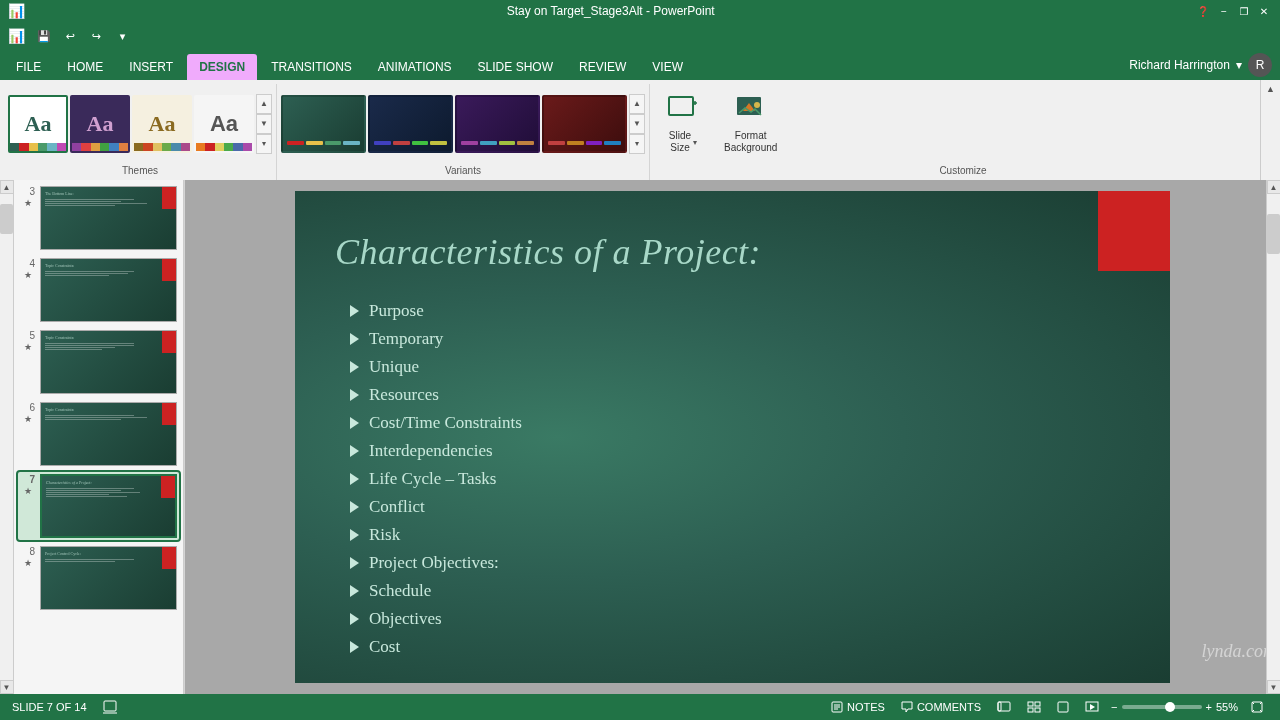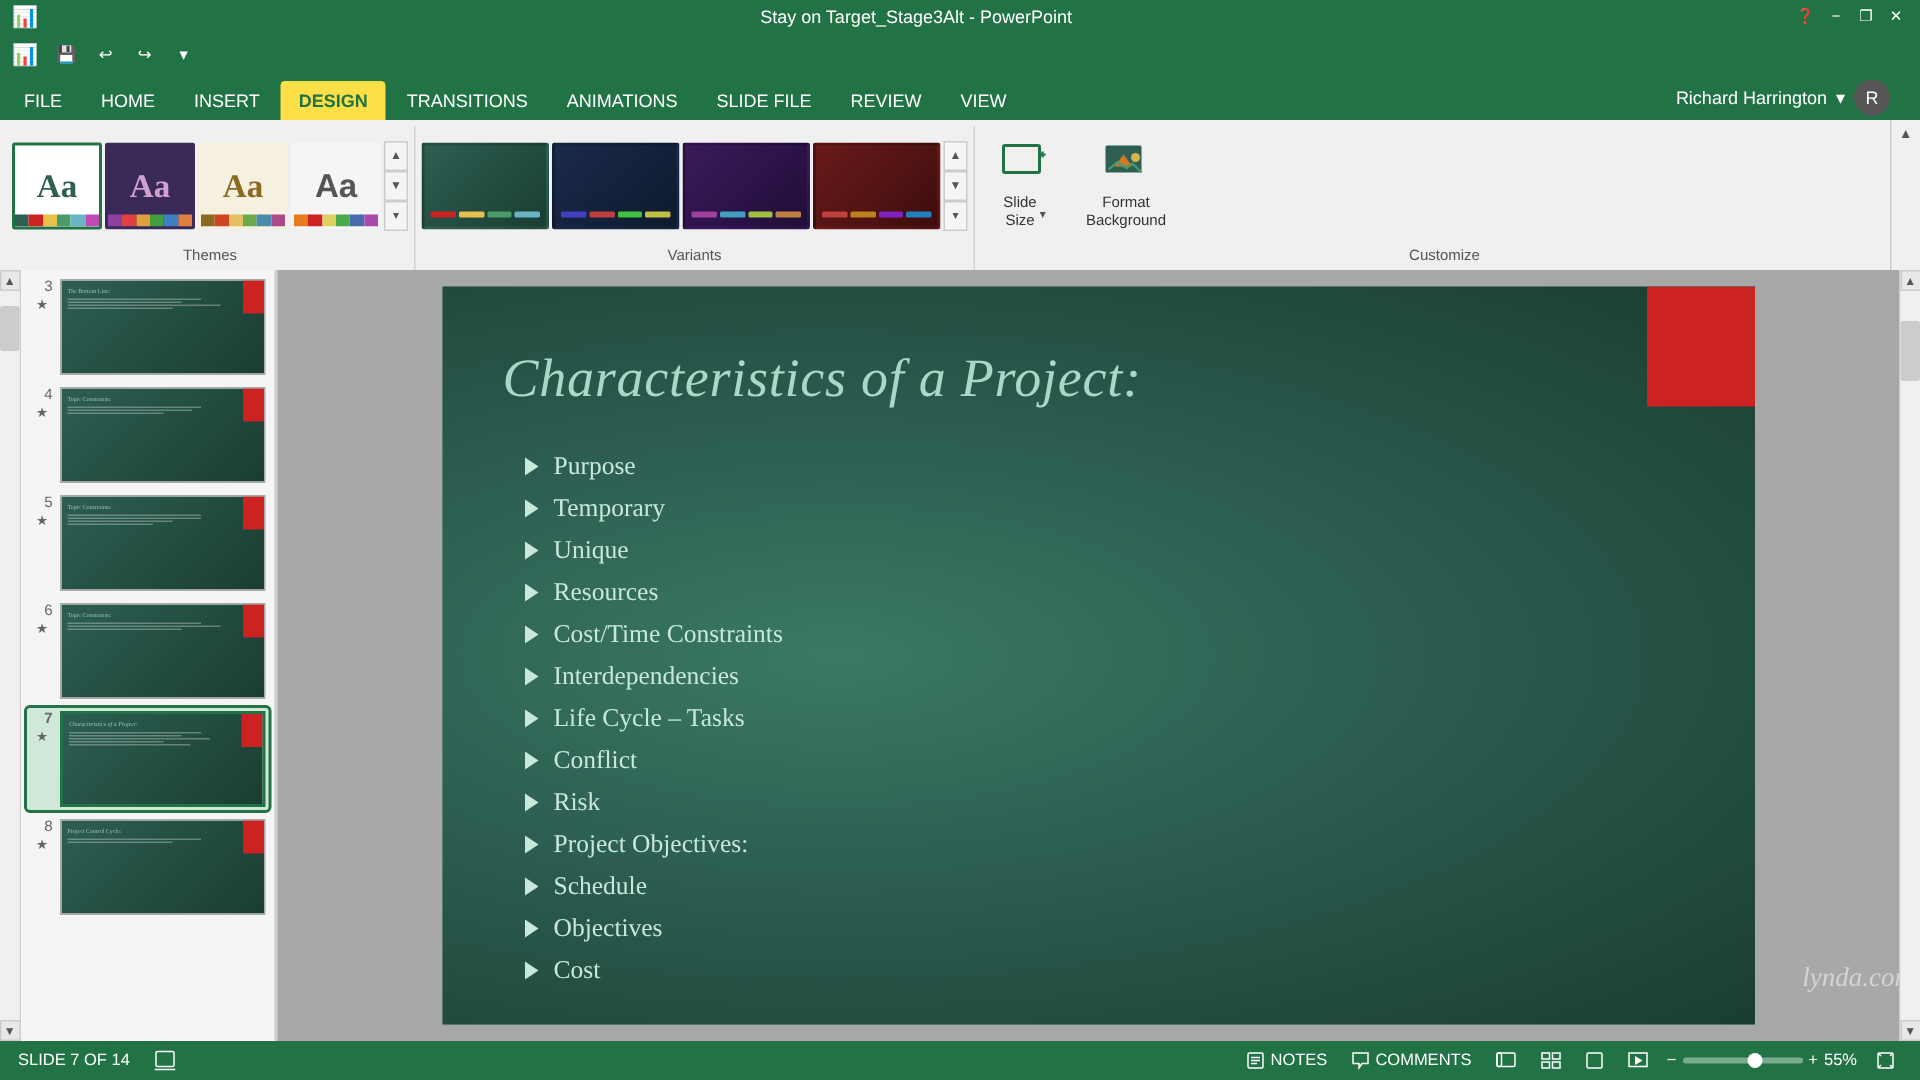--- a/index.html
+++ b/index.html
@@ -35,34 +35,34 @@
       border-radius: 2px; cursor: pointer; font-size: 11px; color: white;
     }
     #quick-access .app-icon { margin-right: 4px; font-size: 14px; }
 
     
     #tab-bar {
       height: 30px;
       background: #217346;
       display: flex;
       align-items: flex-end;
-      padding: 0 12px 0 4px;
+      padding: 0 0 0 4px;
       gap: 2px;
     }
     .ribbon-tab {
       height: 26px;
       padding: 0 12px;
       display: flex; align-items: center;
       font-size: 12px; font-weight: 500;
       cursor: pointer;
       border-radius: 3px 3px 0 0;
       color: white;
     }
     .ribbon-tab.active {
-      background: #fde047;
+      background: #f0abfc;
       color: #217346;
       font-weight: 600;
     }
     #account-area {
       margin-left: auto;
       height: 30px;
       display: flex; align-items: center;
       padding-right: 8px;
       gap: 6px;
       color: white; font-size: 12px;
@@ -392,21 +392,21 @@
 
 <div id="ribbon-wrapper">
 
   <div id="tab-bar">
     <div class="ribbon-tab">FILE</div>
     <div class="ribbon-tab">HOME</div>
     <div class="ribbon-tab">INSERT</div>
     <div class="ribbon-tab active">DESIGN</div>
     <div class="ribbon-tab">TRANSITIONS</div>
     <div class="ribbon-tab">ANIMATIONS</div>
-    <div class="ribbon-tab">SLIDE FILE</div>
+    <div class="ribbon-tab">SLIDE SHOW</div>
     <div class="ribbon-tab">REVIEW</div>
     <div class="ribbon-tab">VIEW</div>
     <div id="account-area">
       <span>Richard Harrington</span>
       <span>▾</span>
       <div style="width:24px;height:24px;border-radius:50%;background:#555;display:flex;align-items:center;justify-content:center;font-size:12px;color:white;">R</div>
     </div>
   </div>
 
   <div id="ribbon-content">

